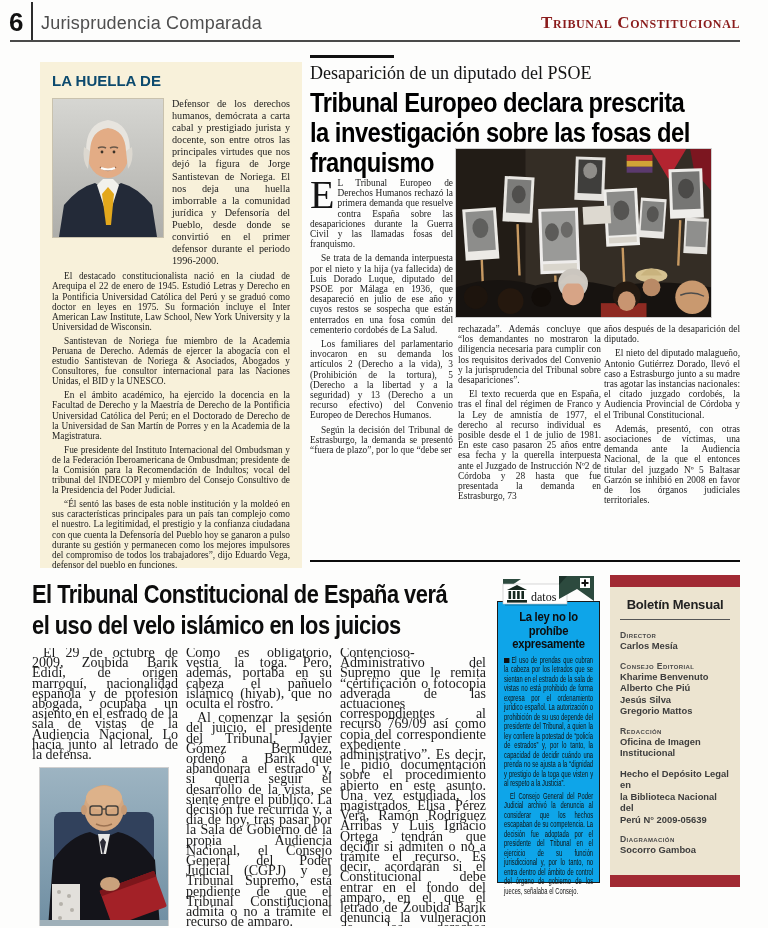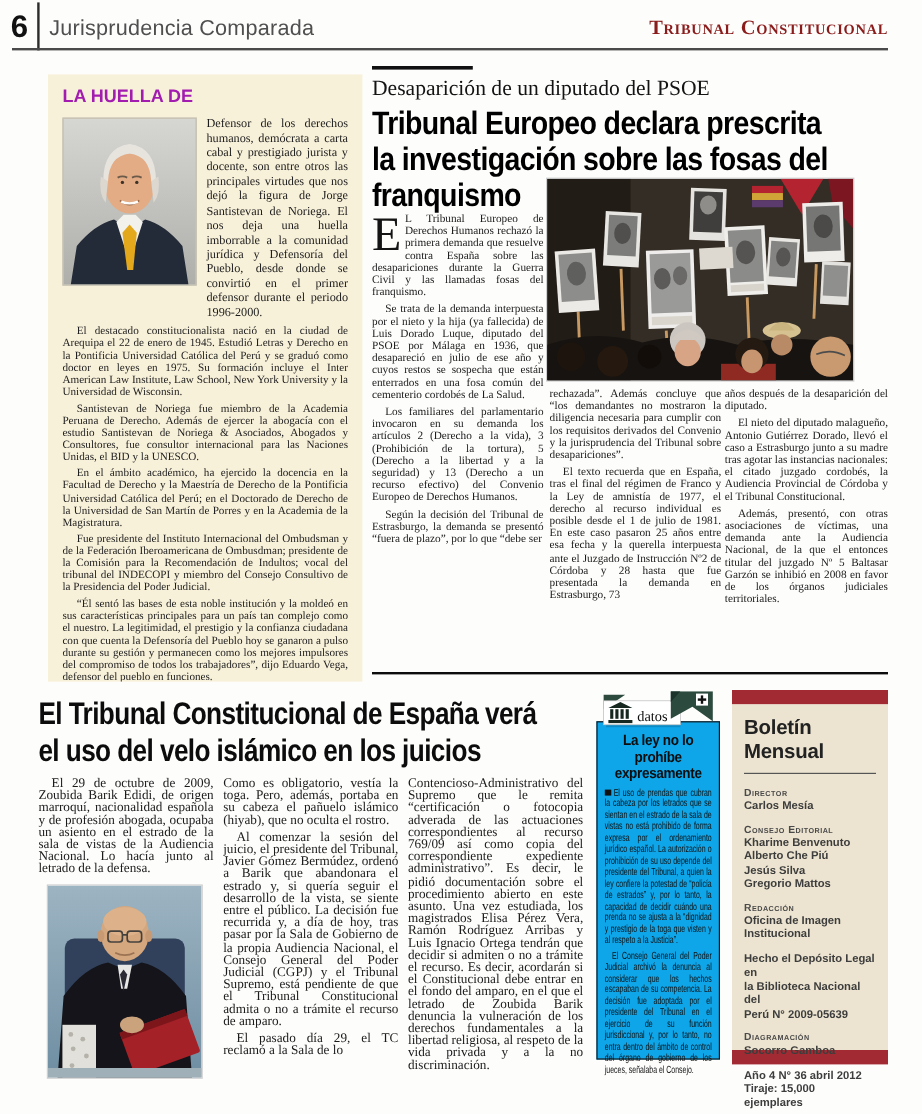--- a/index.html
+++ b/index.html
@@ -13,21 +13,21 @@
                font-weight:bold;font-size:26px;color:#111;}
   #header-divider{position:absolute;left:31px;top:2px;width:2px;height:40px;background:#2c2c2c;}
   #section-title{position:absolute;left:41px;top:13px;font-family:"Liberation Sans",sans-serif;
                  font-size:18px;color:#4f4f4f;letter-spacing:.2px;}
   #masthead{position:absolute;right:28px;top:13px;font-family:Liberation Serif, serif;
             font-weight:bold;font-size:17px;color:#8a1c1c;font-variant:small-caps;letter-spacing:.6px;}
 
   
   #profile-box{position:absolute;left:40px;top:62px;width:262px;height:506px;background:#f8f1da;
                box-sizing:border-box;padding:10px 12px;overflow:hidden;}
-  .pb-kicker{font-family:"Liberation Sans",sans-serif;font-weight:bold;font-size:15px;color:#a21caf;}
+  .pb-kicker{font-family:"Liberation Sans",sans-serif;font-weight:bold;font-size:15px;color:#0c4a6e;}
   .pb-name{font-family:"Liberation Sans",sans-serif;font-weight:bold;font-style:italic;
            font-size:19px;color:#0f0f0f;letter-spacing:-.3px;margin-top:2px;}
   .pb-photorow{display:flex;gap:8px;margin-top:9px;}
   .pb-photo{width:110px;height:138px;flex:none;border:1px solid #c9c2ae;background:#c4c4c0;}
   .pb-lead{flex:1;font-size:10.2px;line-height:12.1px;text-align:justify;margin:0;color:#1c1c1c;}
   .pb-p{font-size:9.3px;line-height:10.1px;text-align:justify;margin:4px 0 0;text-indent:12px;color:#1c1c1c;}
 
   
   #main-article{position:absolute;left:310px;top:55px;width:430px;height:506px;}
   #ma-topbar{position:absolute;left:0;top:0;width:84px;height:3px;background:#111;}
@@ -44,21 +44,21 @@
   .ma-p.first{text-indent:0;}
   .dropcap{float:left;font-family:"Liberation Serif",serif;font-size:40px;line-height:31px;
            padding:1px 3px 0 0;color:#141414;}
   #mid-rule{position:absolute;left:310px;top:560px;width:430px;height:2px;background:#0c0c0c;}
 
   
   #velo-article{position:absolute;left:30px;top:576px;width:458px;height:350px;}
   #velo-headline{position:absolute;left:2px;top:3px;transform:scaleX(.84);transform-origin:left top;}
   .velo-hl-line{white-space:nowrap;font-family:"Liberation Sans",sans-serif;font-weight:bold;
                 font-size:26px;line-height:31px;letter-spacing:-.6px;color:#0c0c0c;}
-  .velo-col{position:absolute;top:72px;width:146px;height:278px;font-size:11px;line-height:10.2px;
+  .velo-col{position:absolute;top:72px;width:146px;height:278px;font-size:14px;line-height:10.2px;
             text-align:justify;overflow:hidden;color:#1b1b1b;}
   #velo-col1{left:2px;} #velo-col2{left:156px;} #velo-col3{left:310px;}
   #judge-photo{display:block;width:128px;height:160px;margin:7px 0 0 7px;border:1px solid #cfcfcf;}
 
   
   #datos-box{position:absolute;left:497px;top:601px;width:103px;height:282px;border:1.5px solid #1a1a1a;
              background:#0ea5e9;box-sizing:border-box;}
   #datos-icon{position:absolute;left:3px;top:-26px;width:95px;height:32px;}
   #datos-title{margin-top:9px;transform:scaleX(.9);transform-origin:center top;
                font-family:"Liberation Sans",sans-serif;font-weight:bold;font-size:12.5px;
@@ -67,21 +67,21 @@
   .dt-p{font-family:"Liberation Sans",sans-serif;font-size:8.6px;line-height:9.5px;
         text-align:justify;margin:0 0 3px;color:#111;}
   .dt-p.indent{text-indent:9px;}
   .sq{display:inline-block;width:8px;height:5px;background:#111;margin-right:3px;}
 
   
   #boletin{position:absolute;left:610px;top:575px;width:130px;}
   .red-bar{width:130px;height:12px;background:#a12a33;}
   #boletin-body{background:#ece4d0;box-sizing:border-box;padding:10px 10px 8px;height:288px;
                 font-family:"Liberation Sans",sans-serif;}
-  #boletin-title{font-weight:bold;font-size:17px;color:#222;letter-spacing:-.2px;}
+  #boletin-title{font-weight:bold;font-size:13px;text-align:center;color:#222;letter-spacing:-.2px;}
   #boletin-rule{height:1px;background:#555;margin:7px 0 10px;}
   .bl-group{margin-bottom:9px;}
   .bl-label{font-weight:bold;font-size:8.6px;font-variant:small-caps;color:#4a4a4a;letter-spacing:.4px;}
   .bl-line{font-weight:bold;font-size:9.4px;line-height:11.5px;color:#3d3d3d;}
 
   svg{display:block;}
 </style>
 </head>
 <body>
 
@@ -353,19 +353,15 @@
       <div class="bl-line">Hecho el Depósito Legal en</div>
       <div class="bl-line">la Biblioteca Nacional del</div>
       <div class="bl-line">Perú  N° 2009-05639</div>
     </div>
 
     <div class="bl-group">
       <div class="bl-label">Diagramación</div>
       <div class="bl-line">Socorro Gamboa</div>
     </div>
 
-    <div class="bl-group">
-      <div class="bl-line">Año 4  N° 36  abril 2012</div>
-      <div class="bl-line">Tiraje: 15,000 ejemplares</div>
-    </div>
   </div>
   <div class="red-bar"></div>
 </div>
 
 </body></html>

